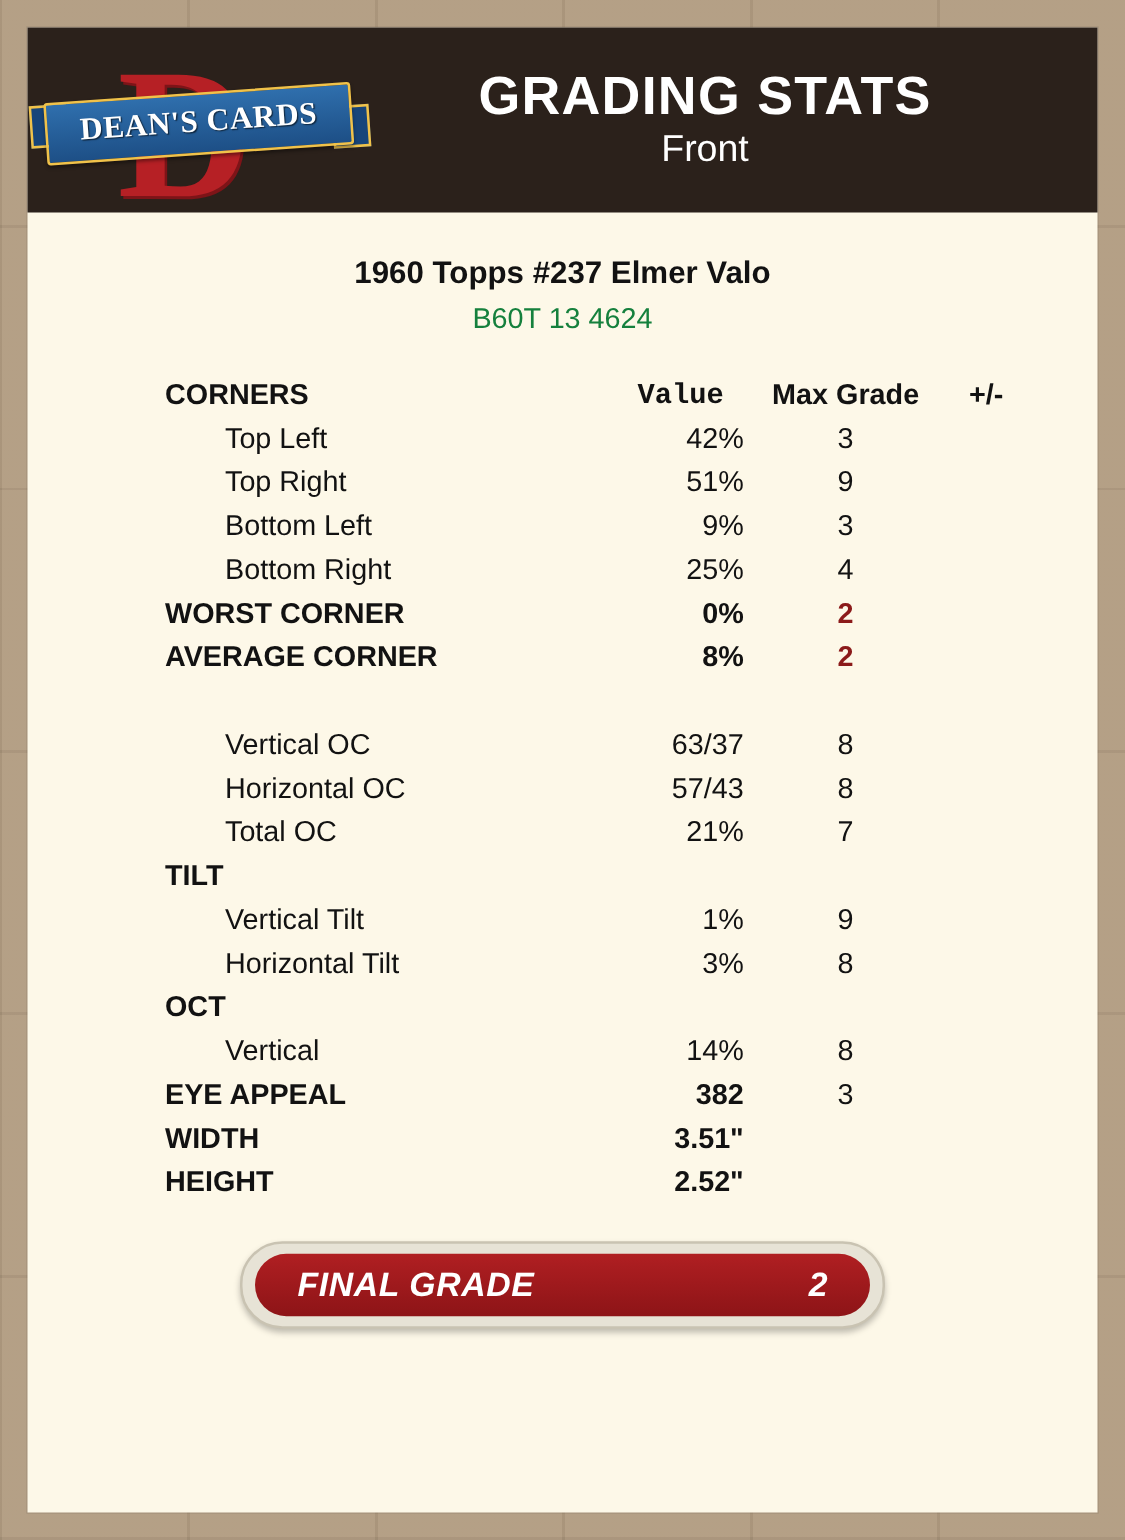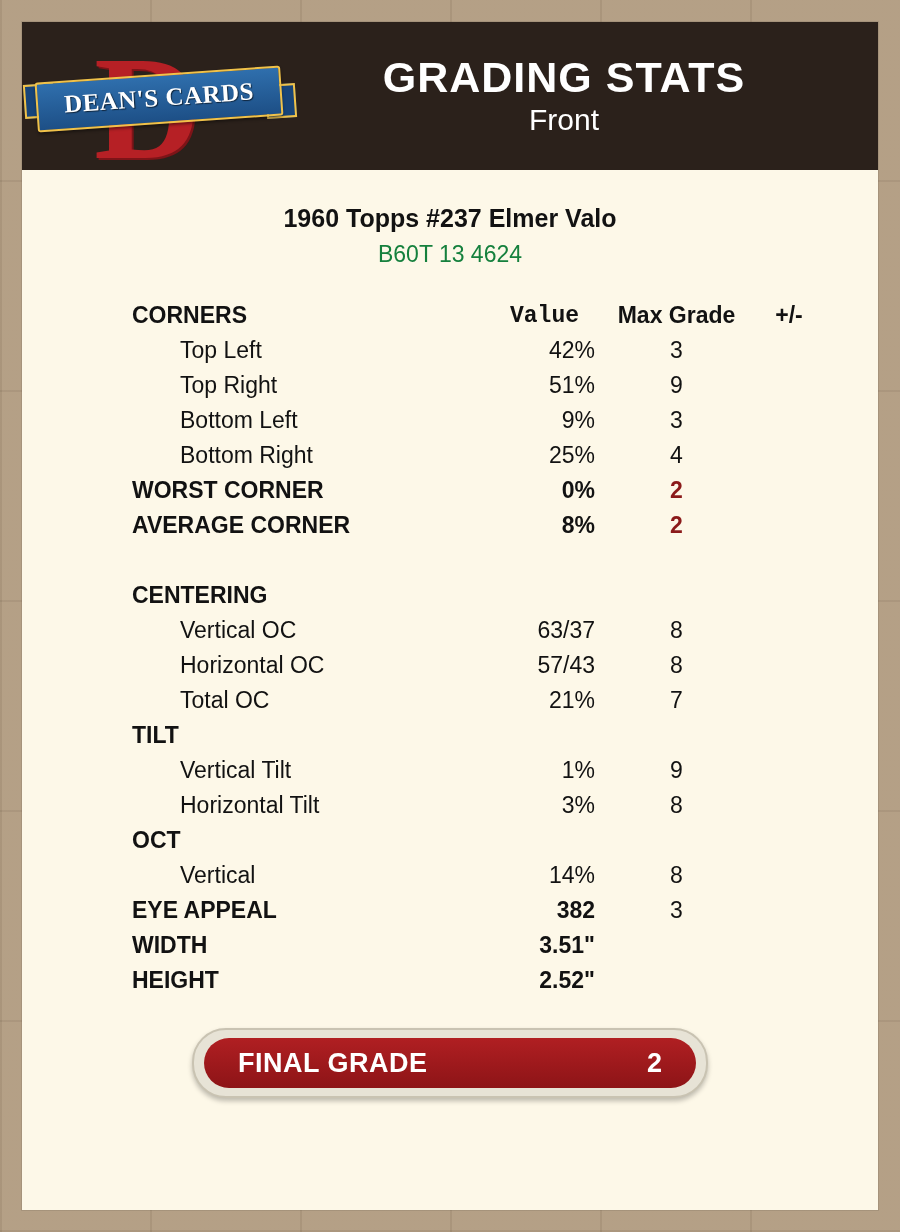--- a/index.html
+++ b/index.html
@@ -181,20 +181,21 @@
   .final-pill {
     width: 492px;
     height: 50px;
     background: linear-gradient(180deg, #b01f22 0%, #8d1417 100%);
     border-radius: 26px;
     display: flex;
     align-items: center;
     justify-content: space-between;
     padding: 0 34px;
     box-sizing: border-box;
+    font-style: italic;
   }
   .final-label {
     color: #ffffff;
     font-size: 27px;
     font-weight: bold;
     letter-spacing: 0.5px;
   }
   .final-value {
     color: #ffffff;
     font-size: 27px;
@@ -268,26 +269,20 @@
           <tr>
             <td class="col-label section-head">AVERAGE CORNER</td>
             <td class="col-value section-head">8%</td>
             <td class="col-grade grade-red">2</td>
             <td class="col-pm"></td>
           </tr>
           <tr class="spacer-row">
             <td colspan="4"></td>
           </tr>
           <tr>
-            <td class="col-label section-head">CENTERING</td>
-            <td class="col-value section-head"></td>
-            <td class="col-grade"></td>
-            <td class="col-pm"></td>
-          </tr>
-          <tr>
             <td class="col-label indent">Vertical OC</td>
             <td class="col-value">63/37</td>
             <td class="col-grade">8</td>
             <td class="col-pm"></td>
           </tr>
           <tr>
             <td class="col-label indent">Horizontal OC</td>
             <td class="col-value">57/43</td>
             <td class="col-grade">8</td>
             <td class="col-pm"></td>

